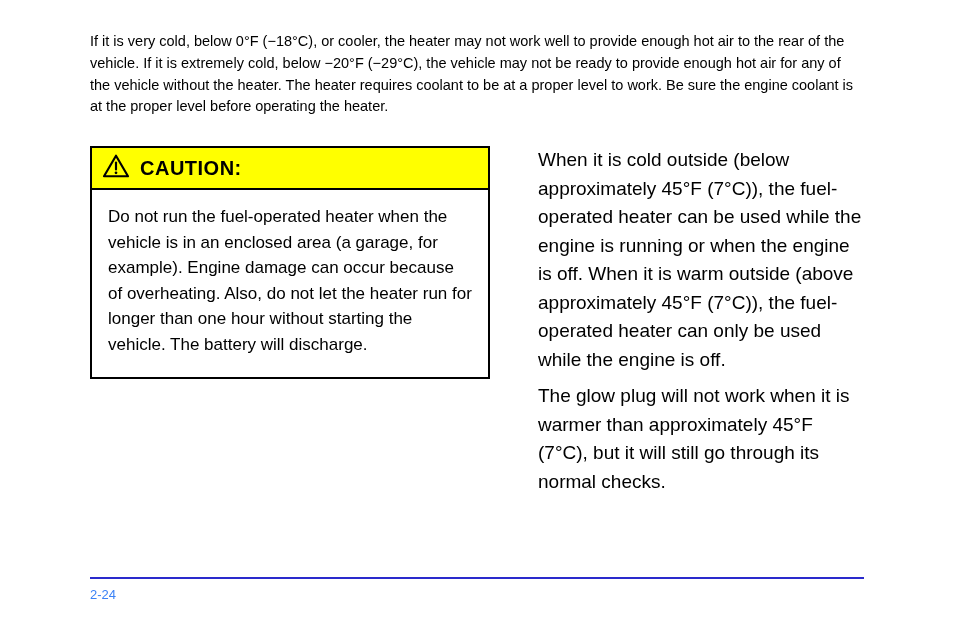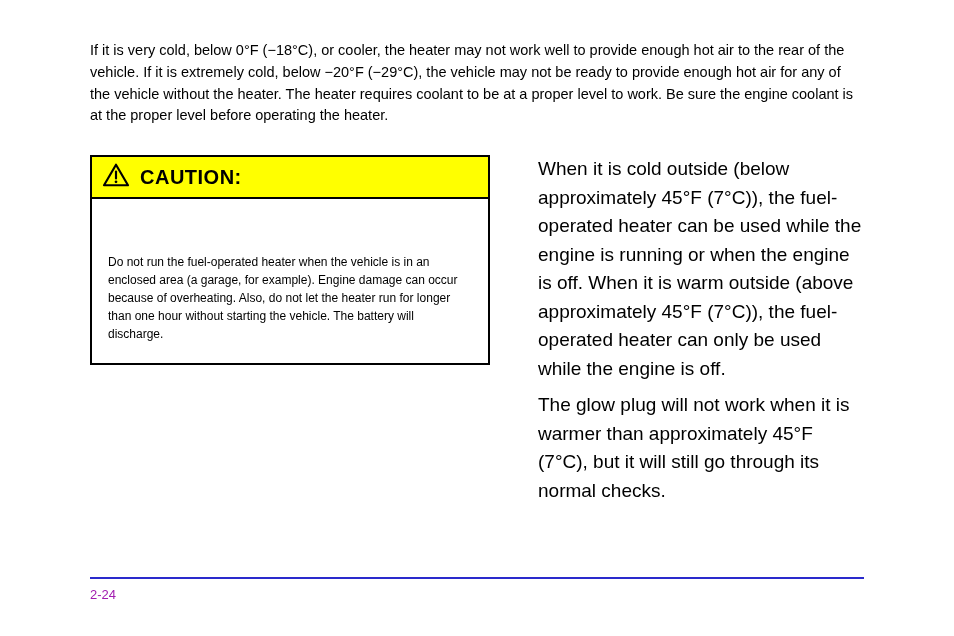--- a/index.html
+++ b/index.html
@@ -5,21 +5,21 @@
   * { margin: 0; padding: 0; box-sizing: border-box; }
   body {
     width: 954px;
     height: 636px;
     background: #fff;
     font-family: Arial, Helvetica, sans-serif;
     color: #000;
     position: relative;
   }
   .page {
-    padding: 40px 90px 0 90px;
+    padding: 31px 90px 0 90px;
   }
   .intro {
     font-size: 14.5px;
     line-height: 1.5;
     margin-bottom: 28px;
     max-width: 770px;
   }
   .columns {
     display: flex;
     gap: 48px;
@@ -47,43 +47,42 @@
     padding: 6px 10px;
     border-bottom: 2px solid #000;
   }
   .caution-header .label {
     font-weight: 700;
     font-size: 20px;
     letter-spacing: 0.5px;
   }
   .caution-body {
     padding: 14px 16px 20px 16px;
-    font-size: 12px;
+    font-size: 17px;
     line-height: 1.5;
-    margin-top: 40px;
   }
   .warn-icon {
     width: 28px;
     height: 24px;
   }
   .footer {
     position: absolute;
     bottom: 34px;
     left: 90px;
     right: 90px;
   }
   .footer-line {
     height: 2px;
     background: #2a2acc;
     margin-bottom: 8px;
   }
   .footer-row {
     display: flex;
     justify-content: space-between;
-    color: #a21caf;
+    color: #3b82f6;
     font-size: 13px;
   }
 </style>
 </head>
 <body>
 
 <div class="page">
   <p class="intro">If it is very cold, below 0°F (−18°C), or cooler, the heater may not work well to provide enough hot air to the rear of the vehicle. If it is extremely cold, below −20°F (−29°C), the vehicle may not be ready to provide enough hot air for any of the vehicle without the heater. The heater requires coolant to be at a proper level to work. Be sure the engine coolant is at the proper level before operating the heater.</p>
 
   <div class="columns">

